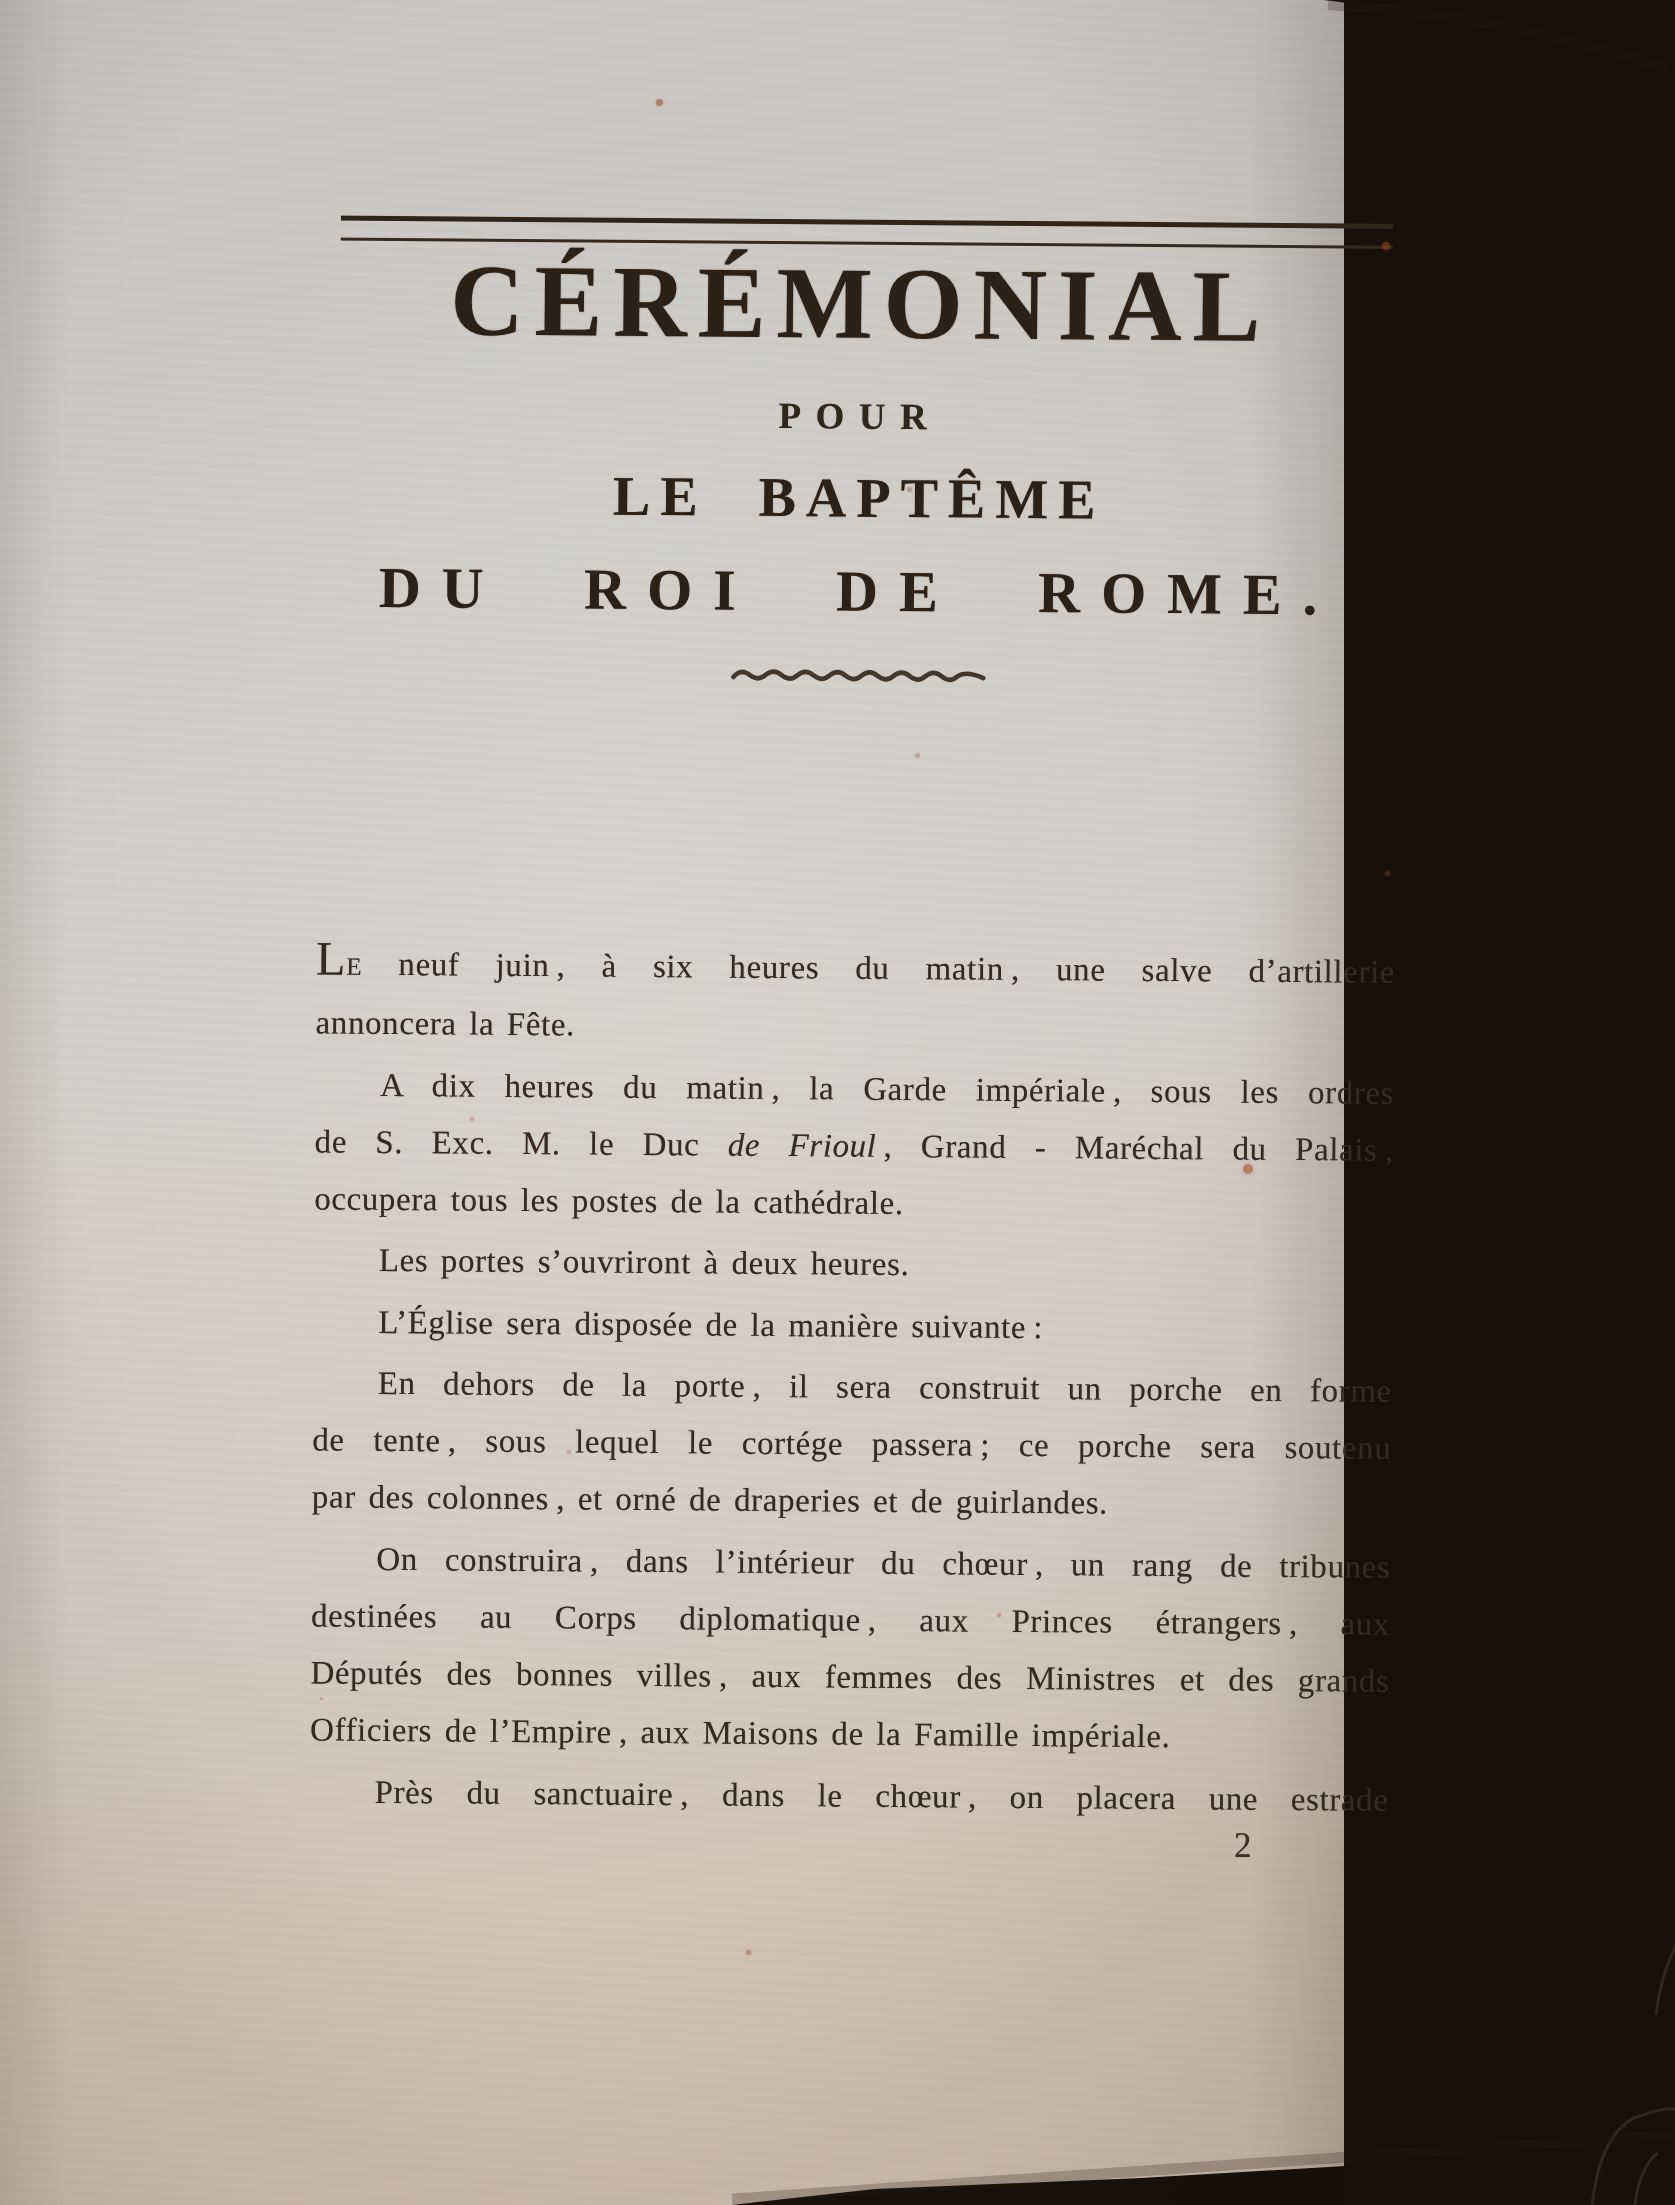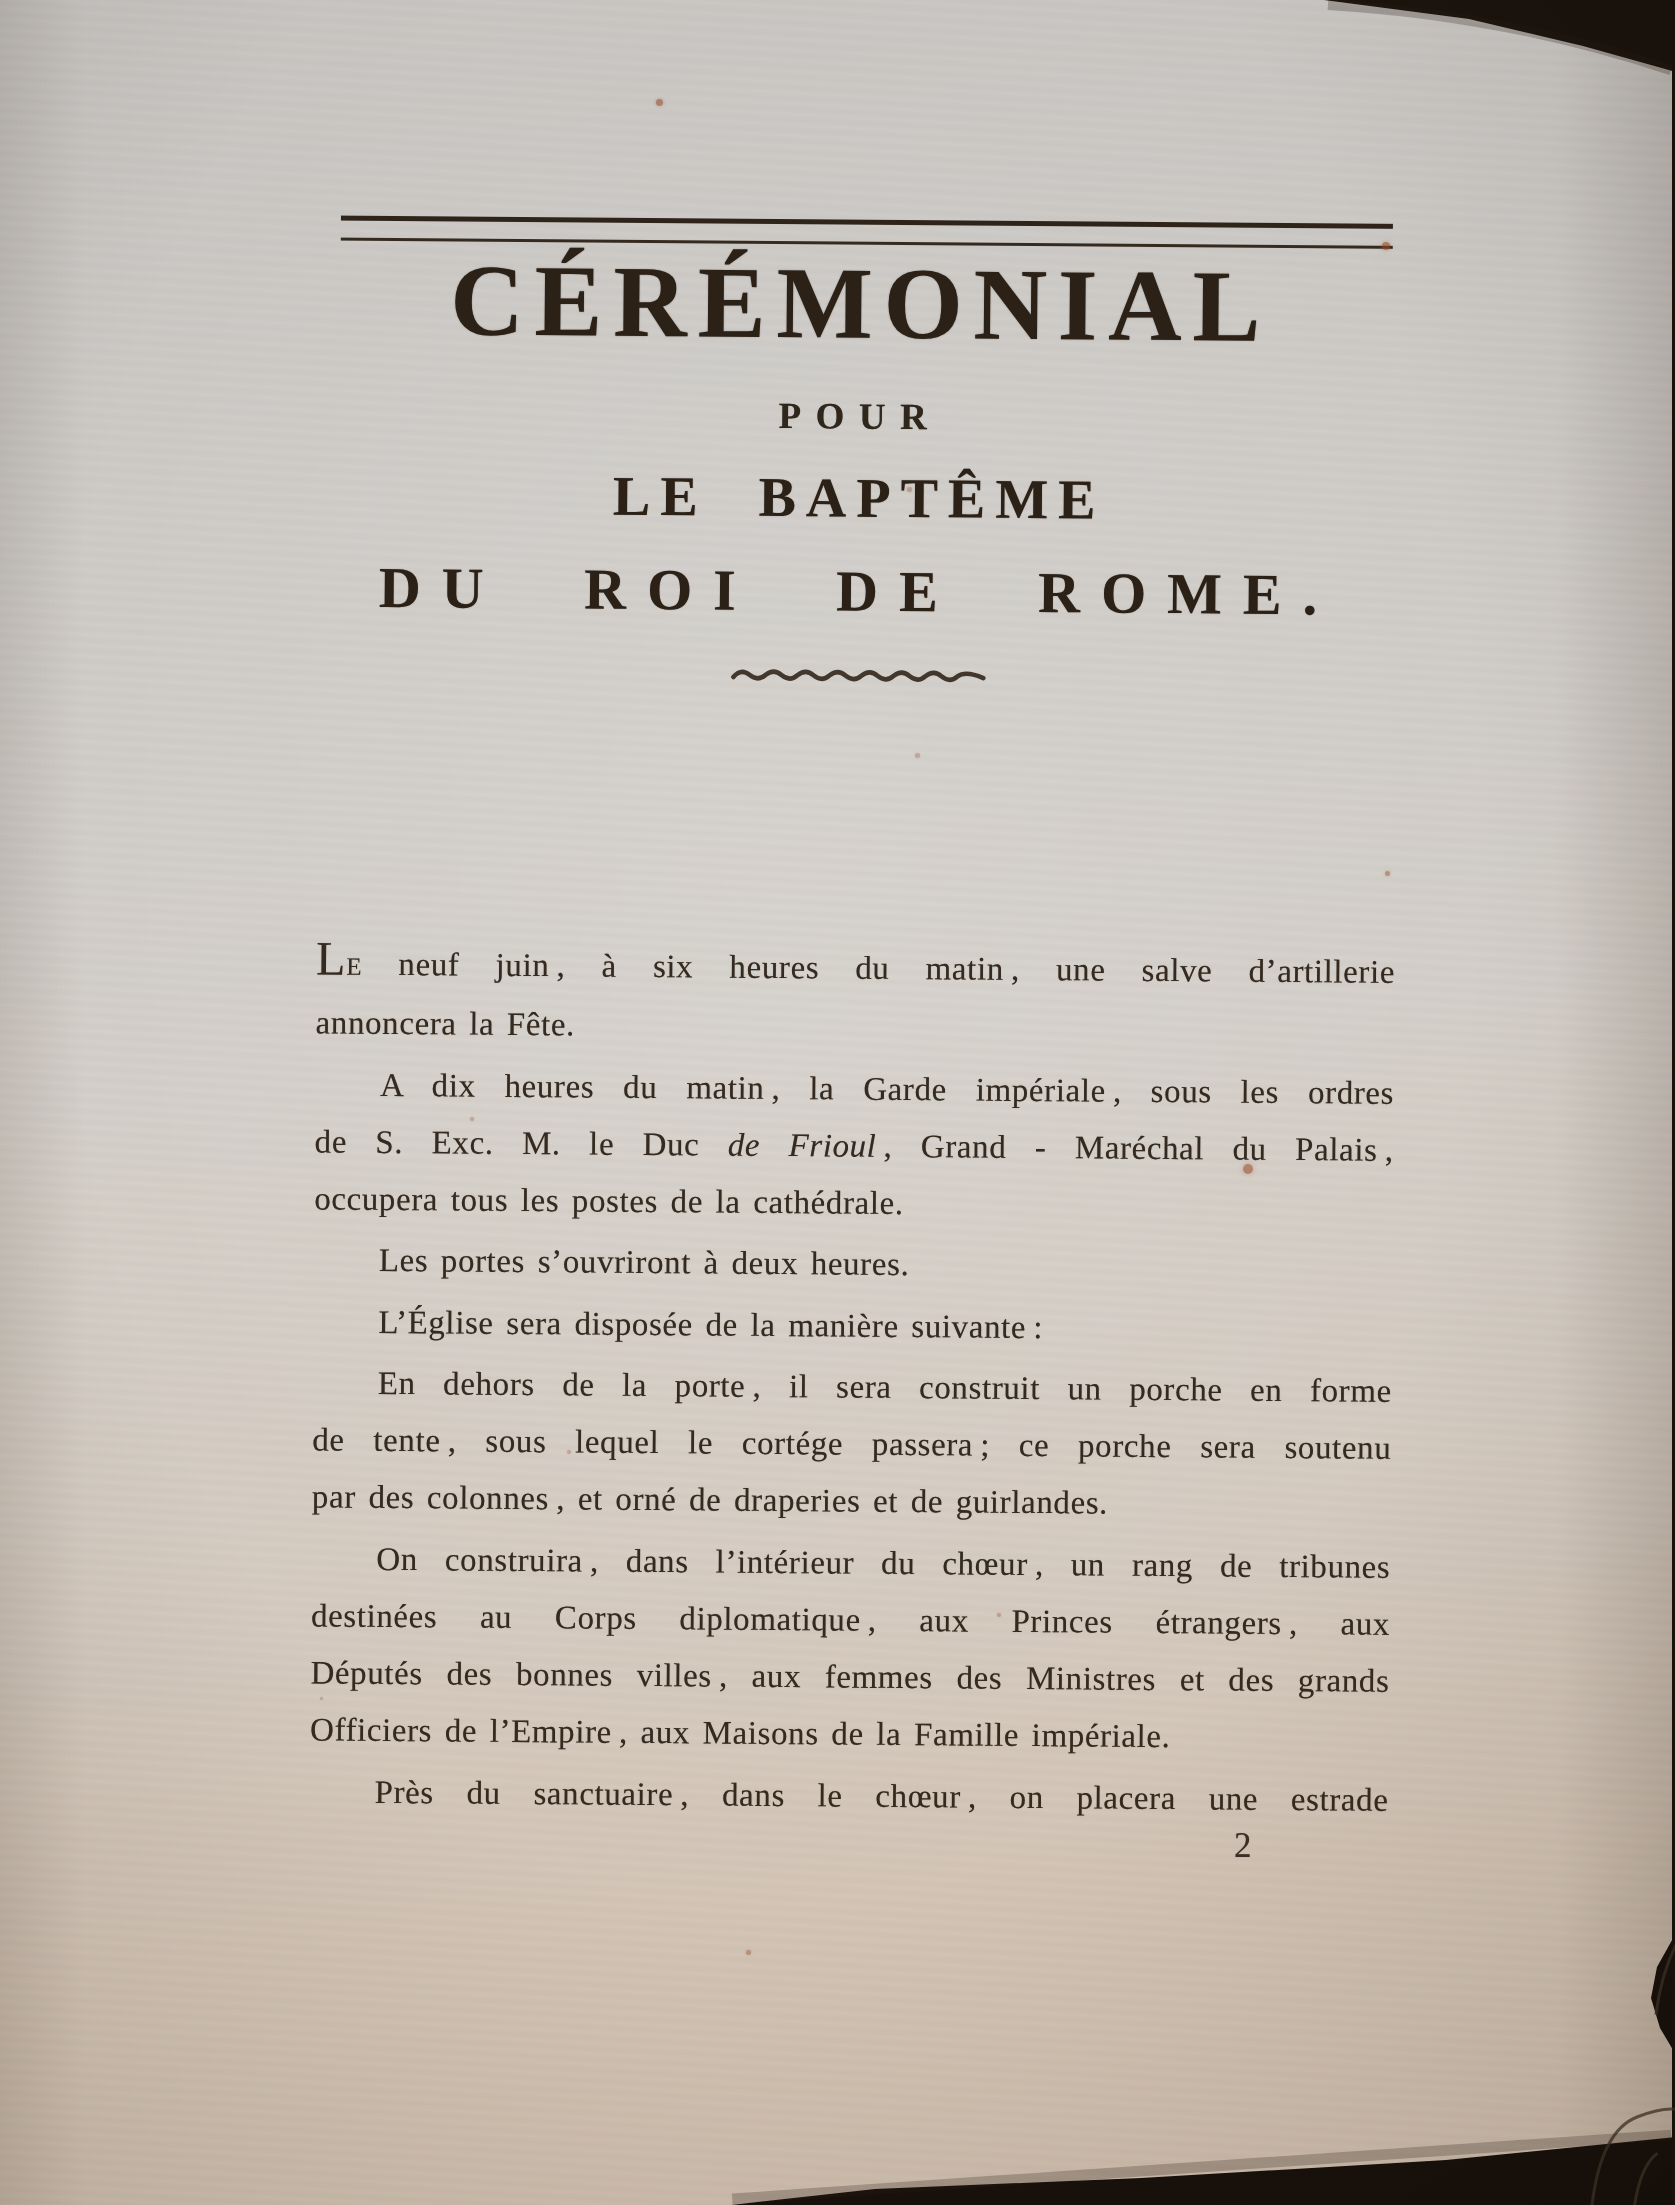--- a/index.html
+++ b/index.html
@@ -4,21 +4,21 @@
 <style>
   html, body {
     margin: 0; padding: 0;
     width: 1676px; height: 2205px;
     overflow: hidden;
     background: #17100b;
     font-family: "Liberation Serif", "DejaVu Serif", serif;
   }
   .photo {
     position: relative;
-    width: 1672px; height: 2205px;
+    width: 1344px; height: 2205px;
     background: radial-gradient(ellipse at 60% 40%, #241a12 0%, #130d08 100%);
   }
   
   .paper {
     position: absolute; inset: 0;
     background:
       radial-gradient(ellipse at 46% 38%, rgba(255,255,255,0.10) 0%, rgba(255,255,255,0.0) 55%, rgba(40,30,20,0.13) 100%),
       linear-gradient(90deg, rgba(70,55,40,0.10) 0%, rgba(70,55,40,0.0) 5%, rgba(70,55,40,0.0) 93%, rgba(70,55,40,0.14) 100%),
       linear-gradient(175deg, #c8c5c2 0%, #cfccc8 22%, #d5d0ca 48%, #d6ccc2 68%, #d4c5b6 85%, #d0bfae 100%);
     clip-path: polygon(

